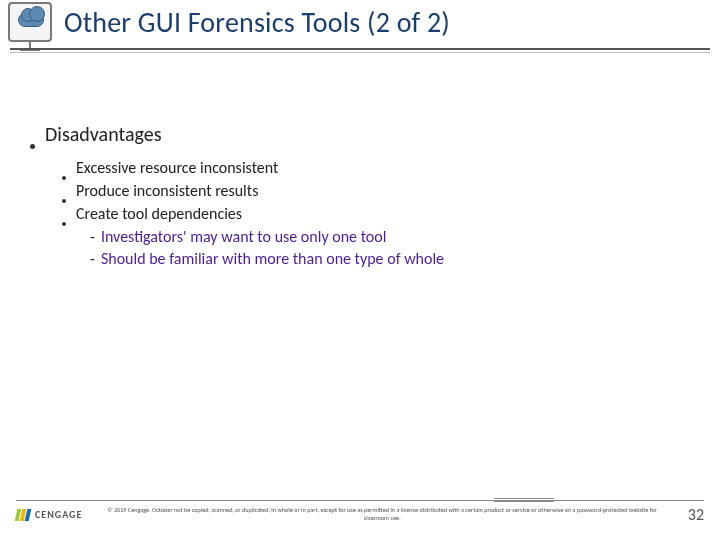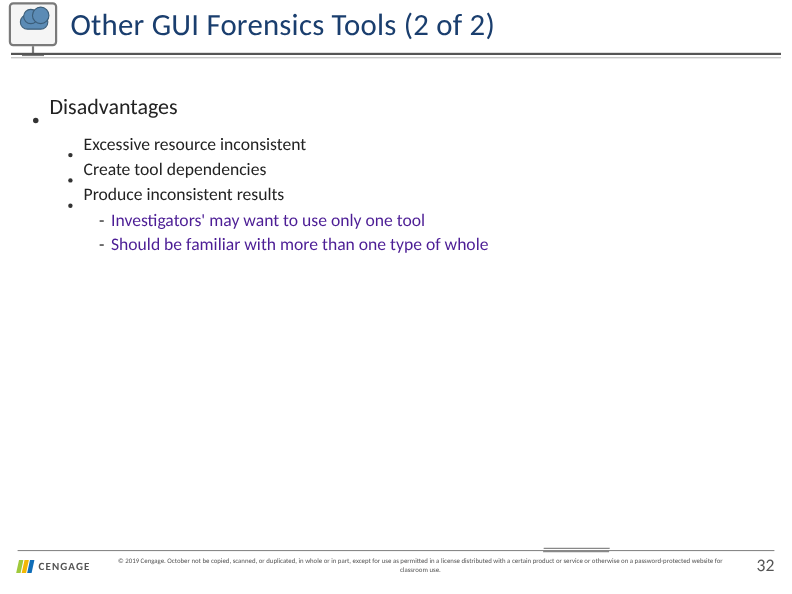--- a/index.html
+++ b/index.html
@@ -92,20 +92,21 @@
   .header-divider::after {
     content: "";
     position: absolute;
     left: 0; right: 0; top: 2px;
     border-top: 0.5px solid #bbb;
   }
 
   
   .body {
     padding: 36px 67px 0 44px;
+    margin-top: 36px;
   }
   .bullet-item {
     display: flex;
     align-items: baseline;
     margin-bottom: 10px;
   }
   .bullet-item .dot {
     width: 5px; height: 5px;
     background: #333;
     border-radius: 50%;
@@ -237,25 +238,25 @@
     <span class="dot"></span>
     <span class="text">Disadvantages</span>
   </div>
 
   <div class="bullet-item lvl2">
     <span class="dot"></span>
     <span class="text">Excessive resource inconsistent</span>
   </div>
   <div class="bullet-item lvl2">
     <span class="dot"></span>
+    <span class="text">Produce inconsistent results</span>
+  </div>
+  <div class="bullet-item lvl2">
+    <span class="dot"></span>
     <span class="text">Create tool dependencies</span>
-  </div>
-  <div class="bullet-item lvl2">
-    <span class="dot"></span>
-    <span class="text">Produce inconsistent results</span>
   </div>
 
   <div class="lvl3">
     <span class="dash">-</span>
     <span class="text">Investigators' may want to use only one tool</span>
   </div>
   <div class="lvl3">
     <span class="dash">-</span>
     <span class="text">Should be familiar with more than one type of whole</span>
   </div>

